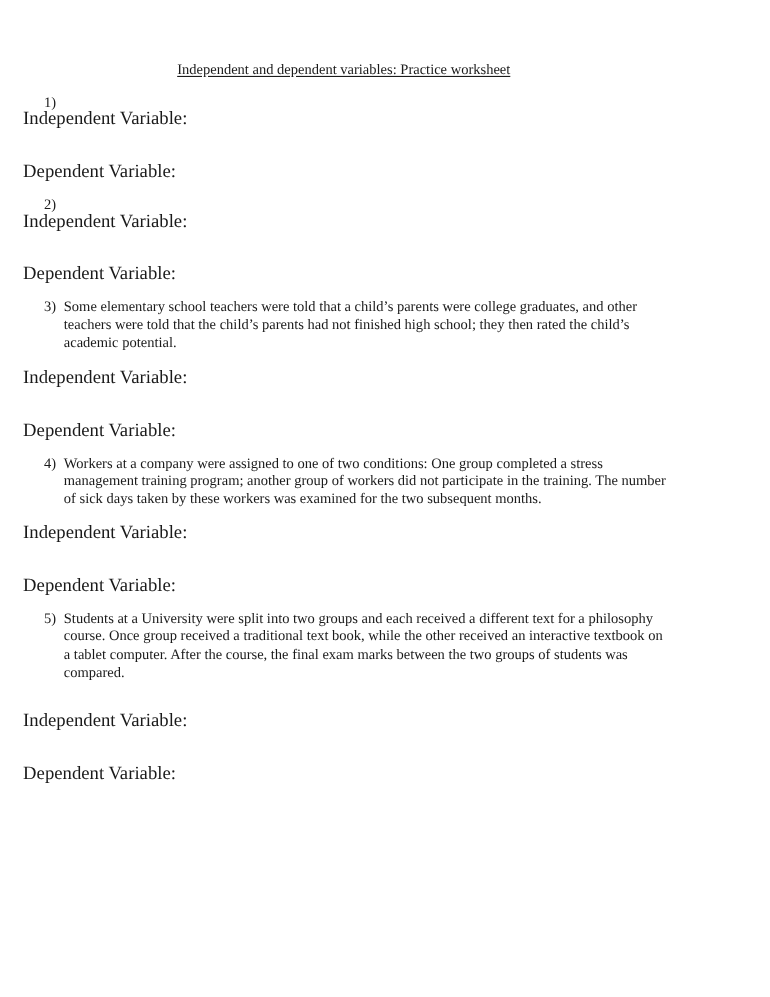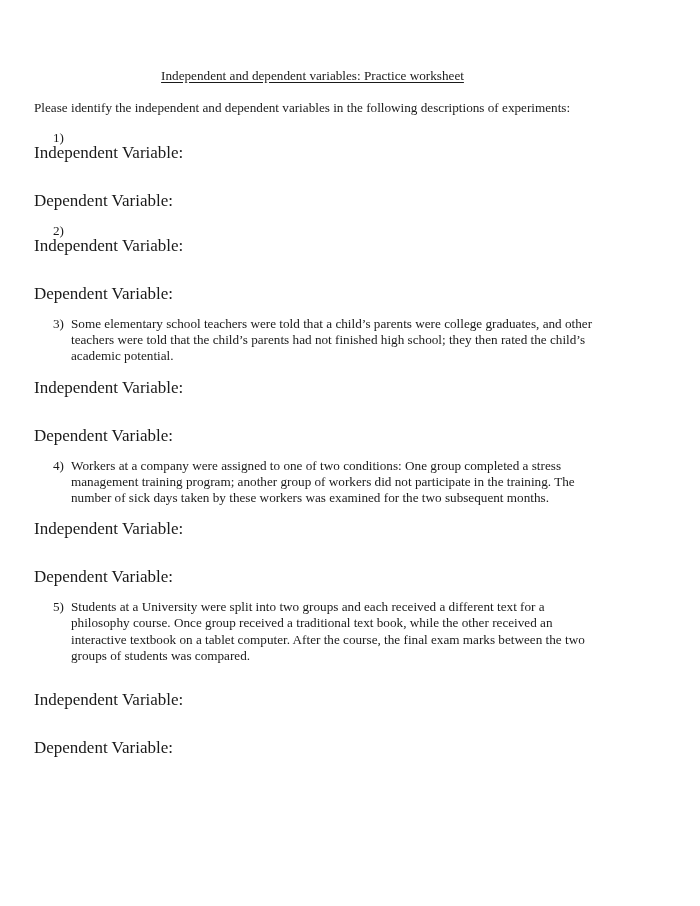--- a/index.html
+++ b/index.html
@@ -13,21 +13,21 @@
     font-family: "Liberation Serif", "DejaVu Serif", serif;
     color: #1a1a1a;
     -webkit-font-smoothing: antialiased;
   }
 
   .page {
     position: relative;
     width: 625px;
     height: 906px;
     box-sizing: border-box;
-    padding: 13px;
+    padding: 0;
     overflow: hidden;
     background: #ffffff;
   }
 
   .doc-title {
     text-align: center;
     font-size: 13.2px;
     line-height: 16px;
     margin: 0;
     padding-top: 55px;
@@ -88,21 +88,20 @@
 
   .block-gap-small { height: 13px; }
 </style>
 </head>
 <body>
 
 <div class="page">
 
   <h1 class="doc-title"><span class="title-text">Independent and dependent variables: Practice worksheet</span></h1>
 
-  <p class="intro">Please identify the independent and dependent variables in the following descriptions of experiments:</p>
 
   <div class="item-block">
     <p class="item">
       <span class="marker">1)</span>
     </p>
     <p class="var-line var-indep">Independent Variable:</p>
     <p class="var-line var-dep">Dependent Variable:</p>
   </div>
 
   <div class="item-block">

